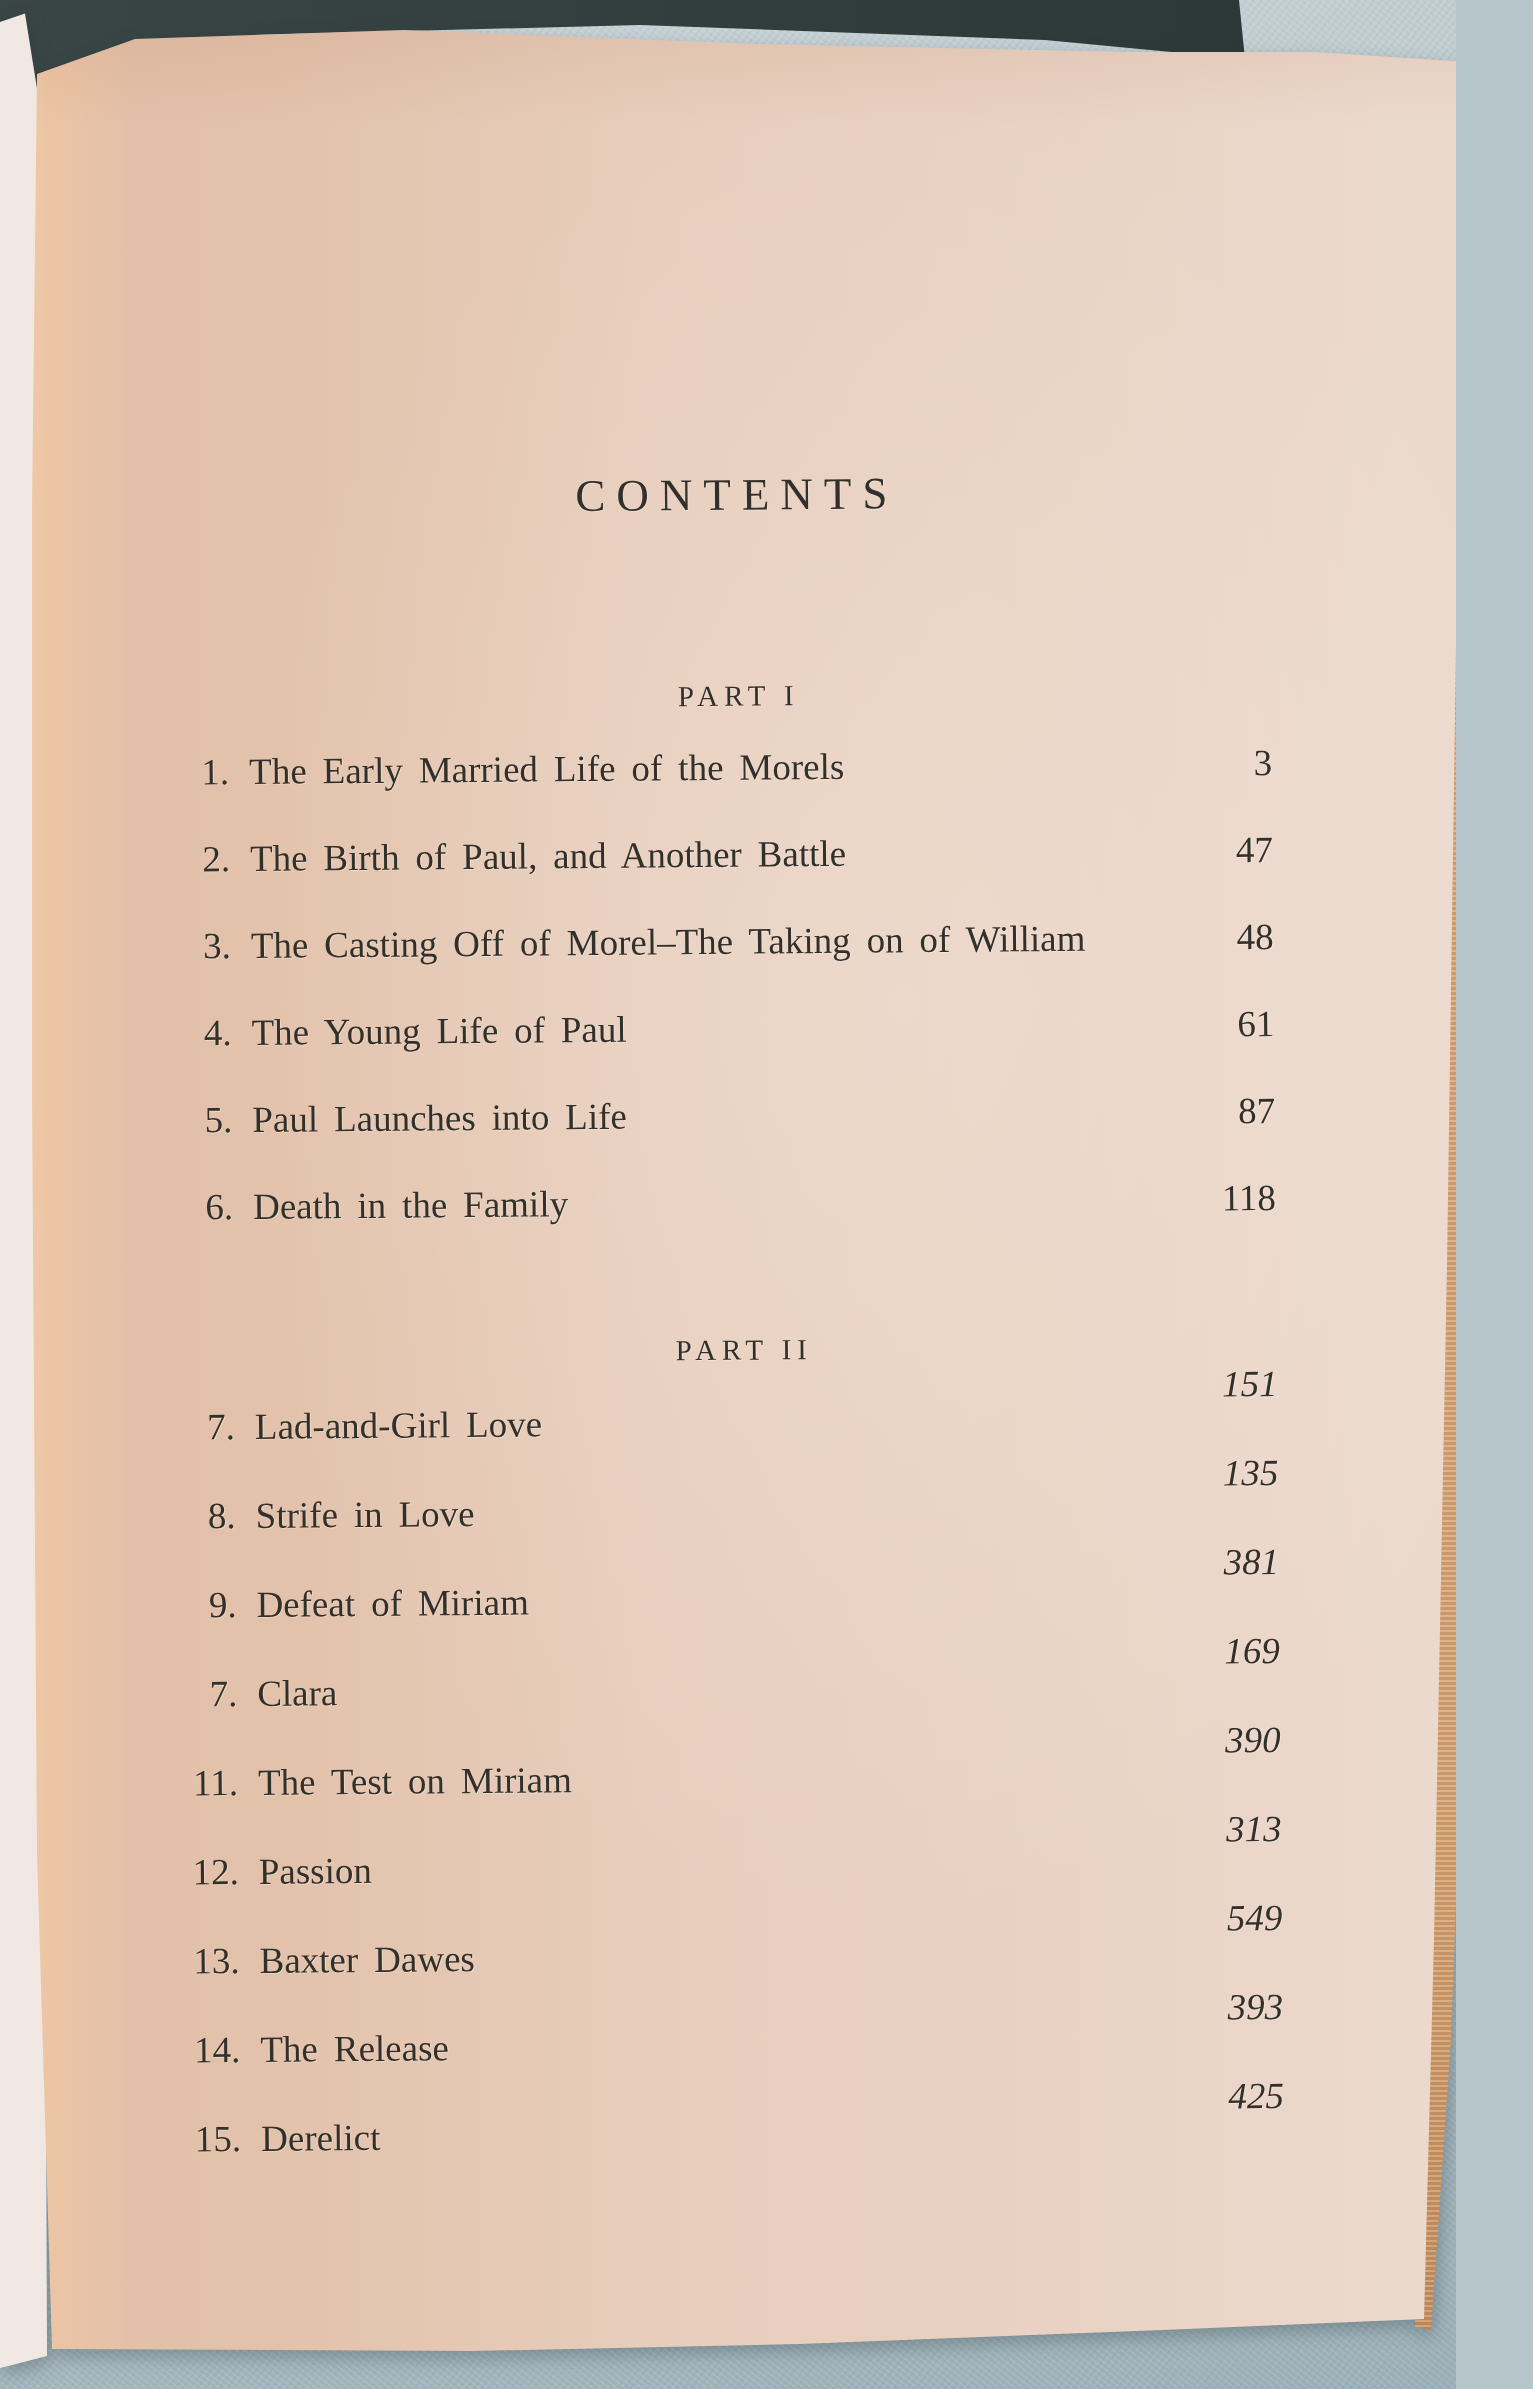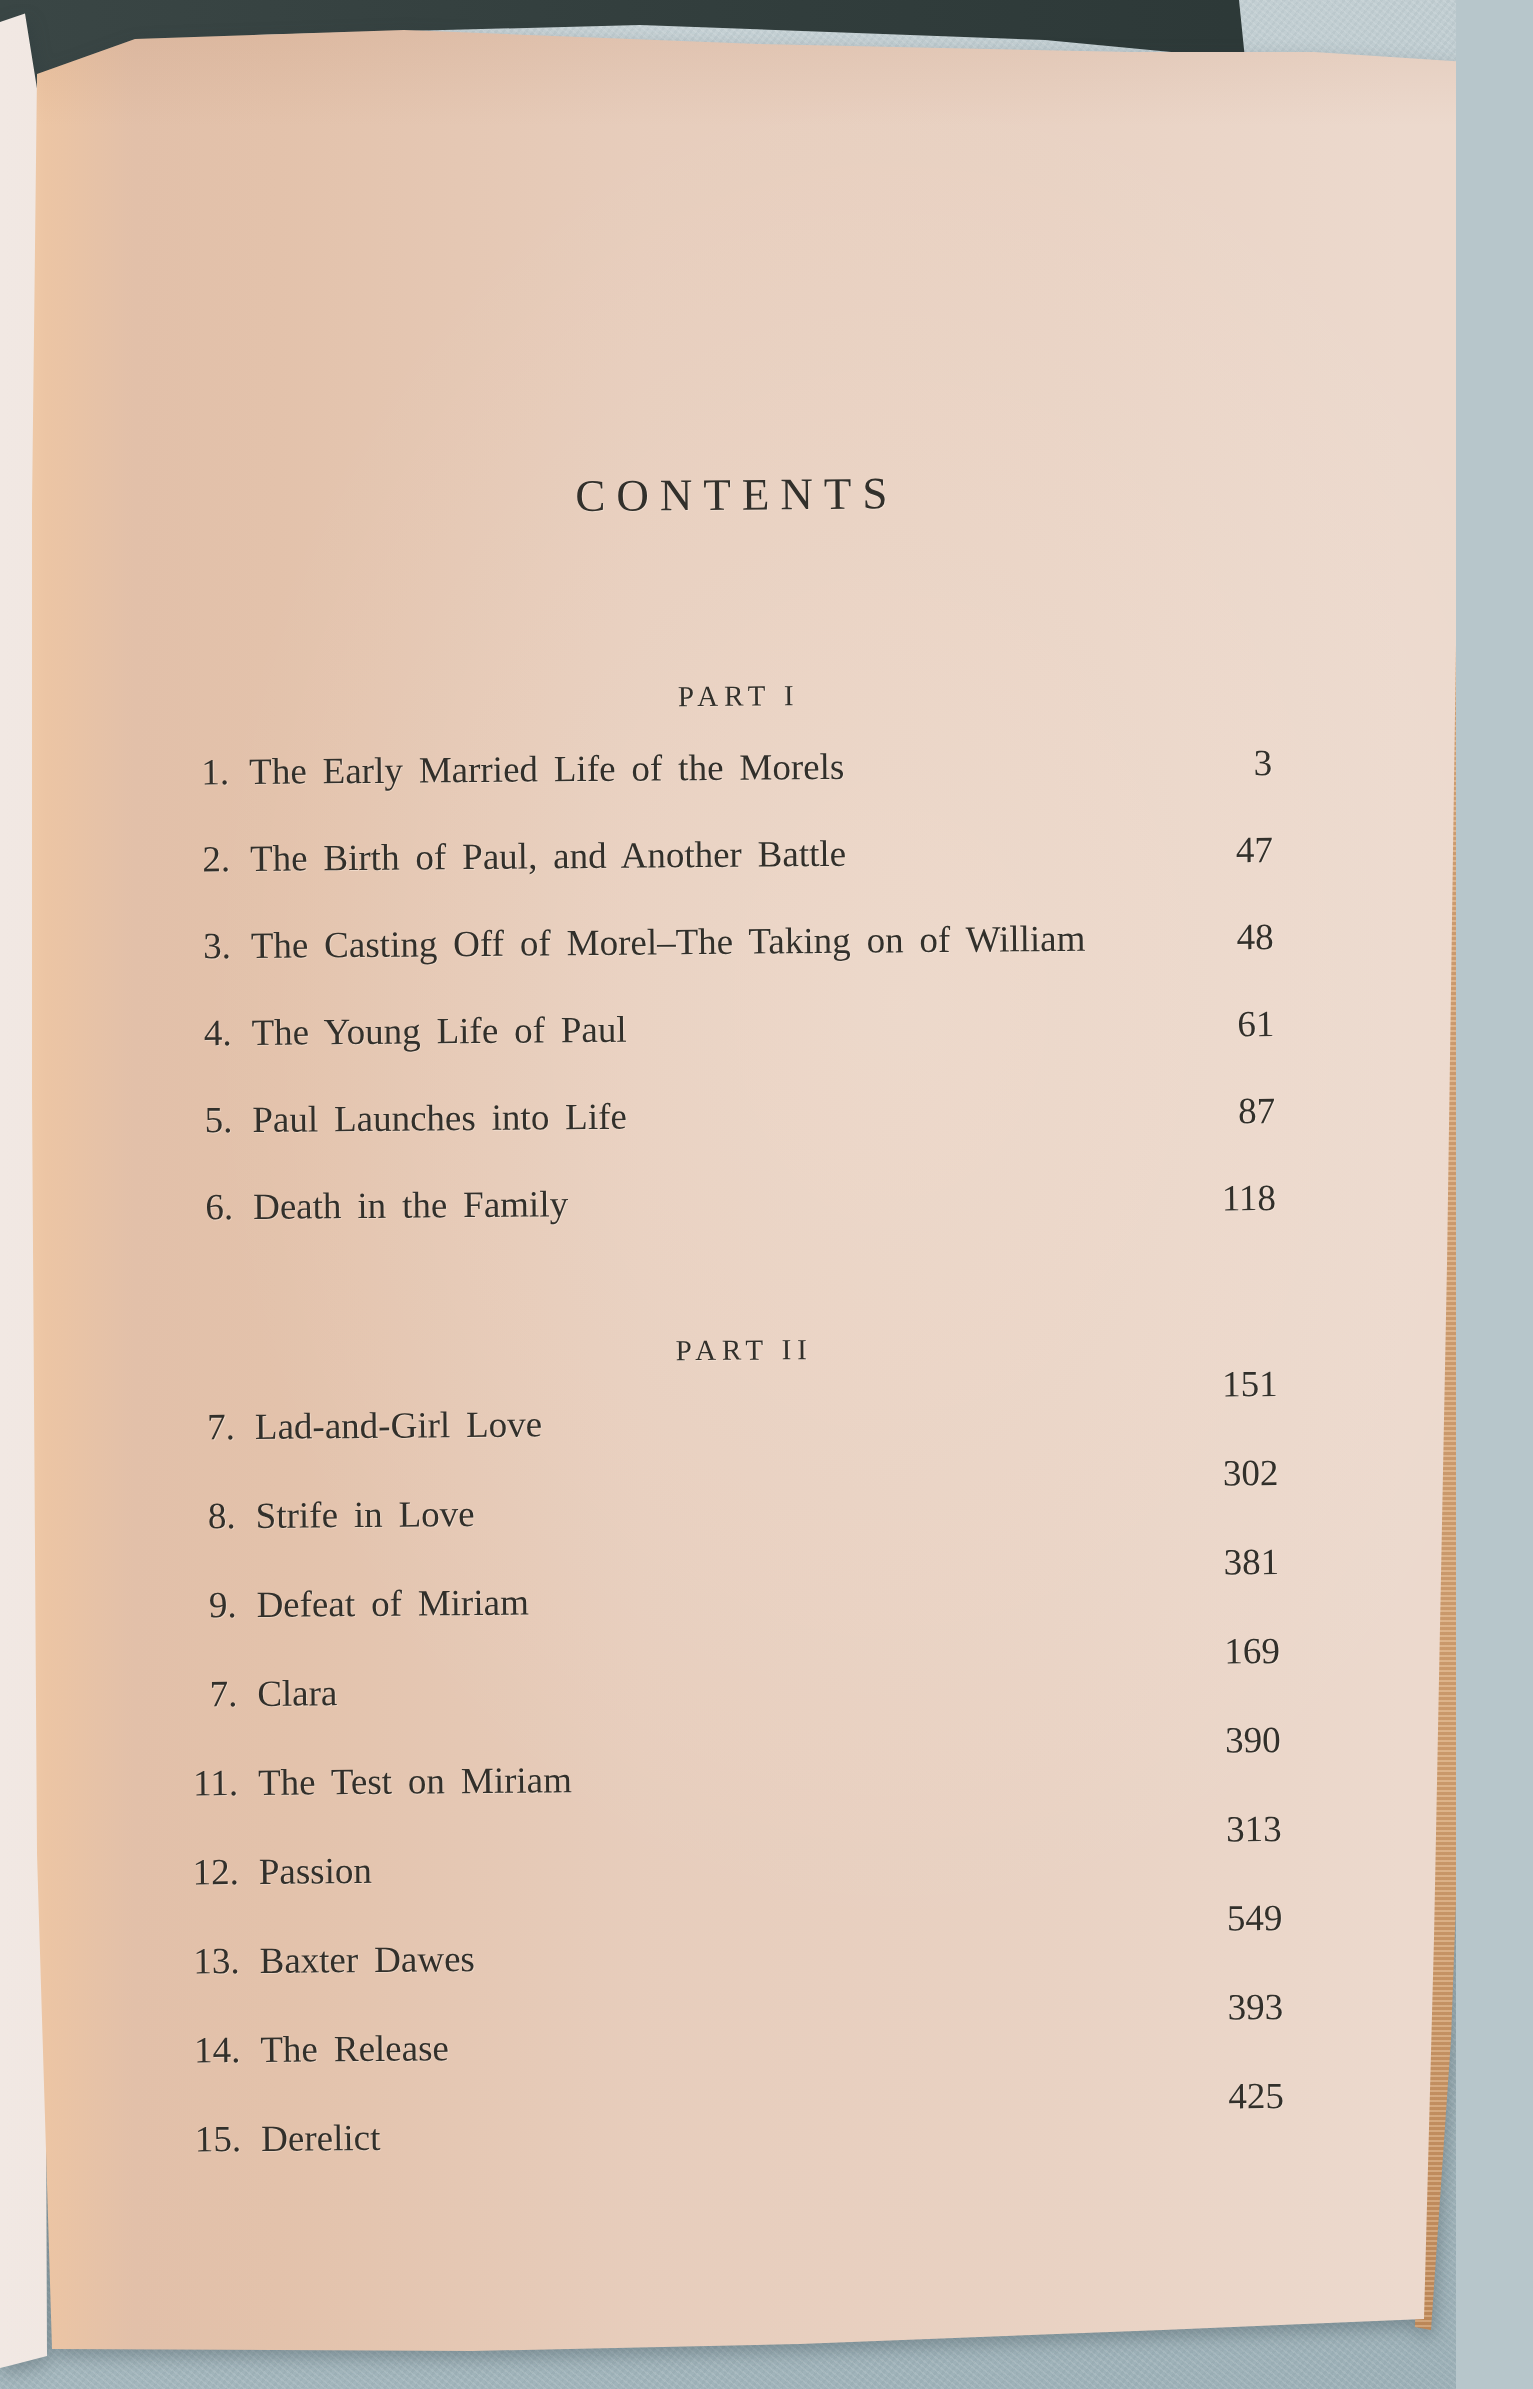--- a/index.html
+++ b/index.html
@@ -86,21 +86,21 @@
   .toc-list{margin:0;padding:0;list-style:none;}
   .toc-list.l1{margin-top:37px;}
   .toc-list.l2{margin-top:38px;}
   .row{display:flex;align-items:baseline;font-size:37px;line-height:39px;}
   .l1 .row{margin-bottom:48px;}
   .l2 .row{margin-bottom:50px;}
   .row:last-child{margin-bottom:0;}
   .num{width:99px;text-align:right;flex:0 0 auto;}
   .title{margin-left:20px;word-spacing:6.7px;white-space:nowrap;}
   .pageno{margin-left:auto;min-width:93px;text-align:right;flex:0 0 auto;position:relative;}
-  .l2 .pageno{top:-34px;}  
+  .l2 .pageno{top:-34px;font-style:italic;}  
 </style>
 </head>
 <body>
 
 <div class="stage">
   <div class="cloth"></div>
   <div class="cover"></div>
 
   <div class="page-group">
     <div class="flyleaf"></div>
@@ -148,21 +148,21 @@
     <h2 class="part-heading p2">PART II</h2>
     <ul class="toc-list l2">
       <li class="row">
         <span class="num">7.</span>
         <span class="title">Lad-and-Girl Love</span>
         <span class="pageno">151</span>
       </li>
       <li class="row">
         <span class="num">8.</span>
         <span class="title">Strife in Love</span>
-        <span class="pageno">302</span>
+        <span class="pageno">135</span>
       </li>
       <li class="row">
         <span class="num">9.</span>
         <span class="title">Defeat of Miriam</span>
         <span class="pageno">381</span>
       </li>
       <li class="row">
         <span class="num">7.</span>
         <span class="title">Clara</span>
         <span class="pageno">169</span>

